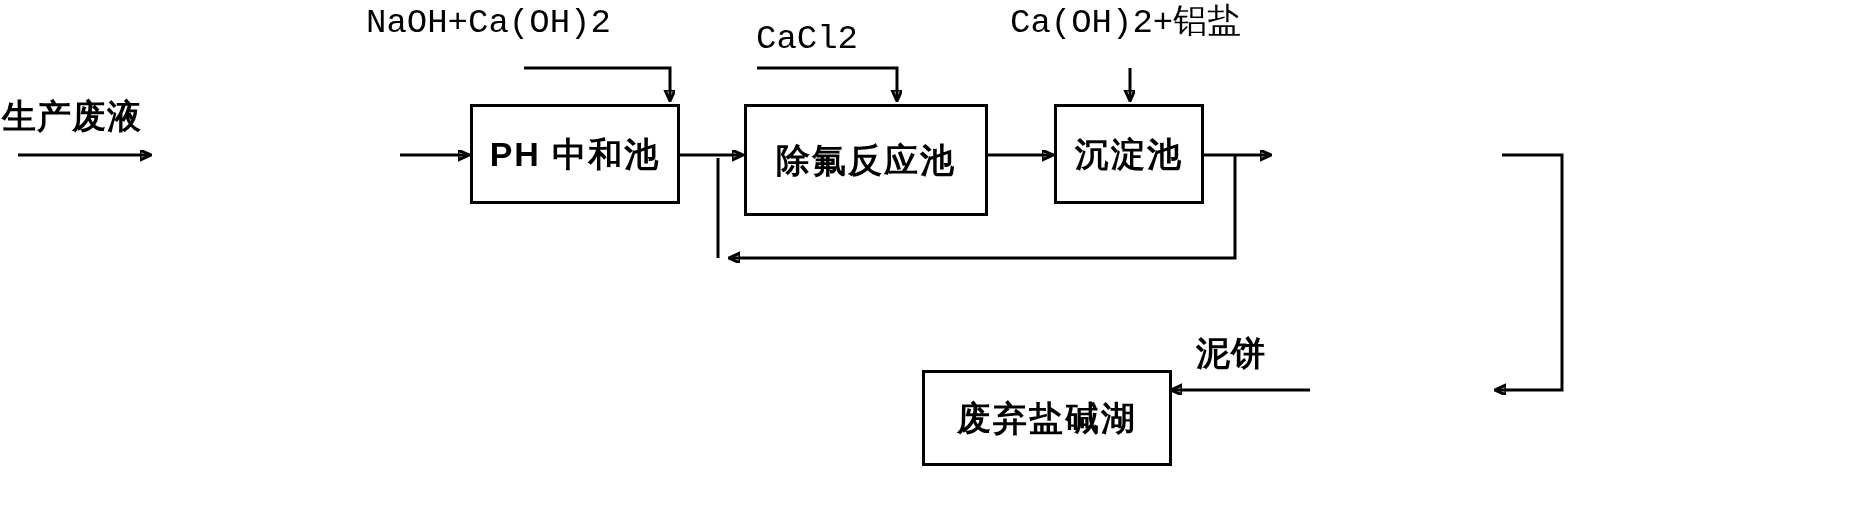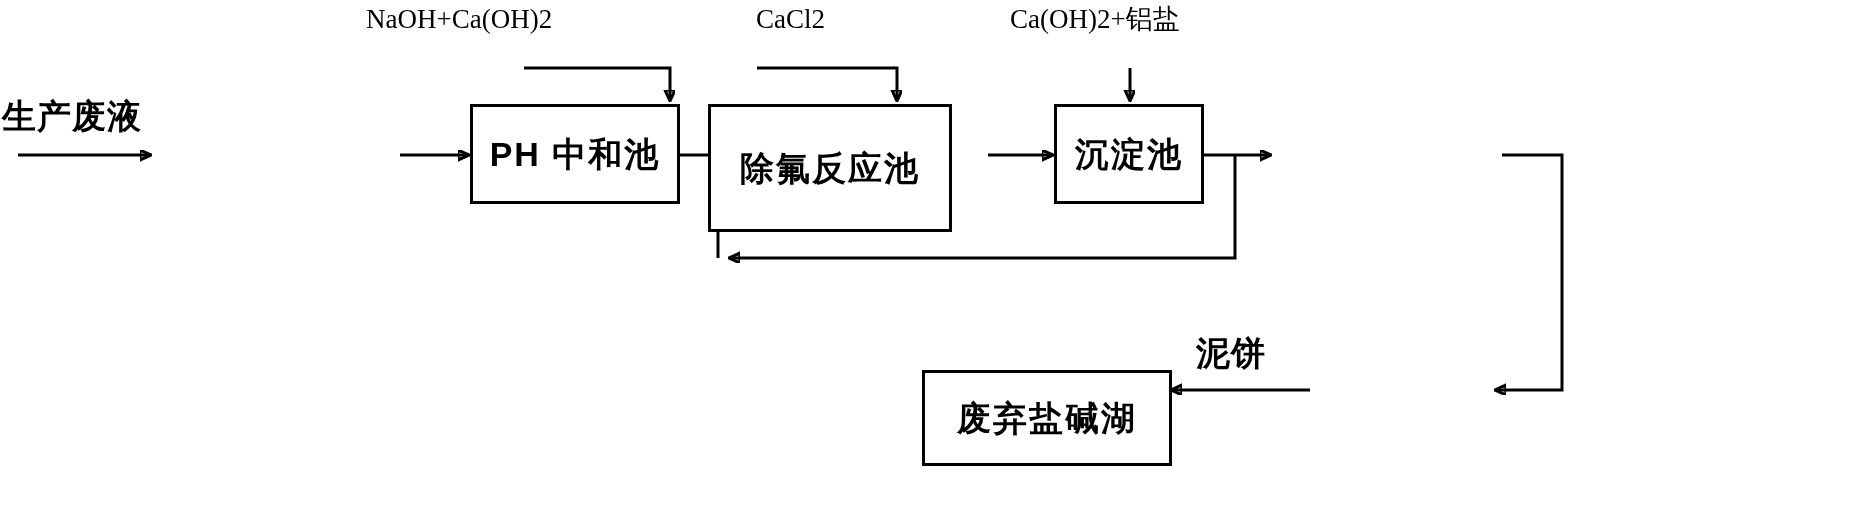--- a/index.html
+++ b/index.html
@@ -3,22 +3,22 @@
 <meta charset="utf-8">
 <style>
   html,body{margin:0;padding:0;background:#ffffff;}
   body{width:1872px;height:520px;position:relative;overflow:hidden;
        font-family:"Liberation Sans","DejaVu Sans",sans-serif;color:#000;}
   #canvas{position:absolute;left:0;top:0;width:1872px;height:520px;}
   .node{position:absolute;border:3px solid #000;background:#fff;
         display:flex;align-items:center;justify-content:center;
         font-weight:bold;letter-spacing:2px;box-sizing:border-box;}
   .node .nlabel{font-size:34px;line-height:1;white-space:nowrap;}
-  .rlabel{position:absolute;white-space:nowrap;font-family:Liberation Serif, serif;
-          font-size:27px;line-height:1;}
+  .rlabel{position:absolute;white-space:nowrap;font-family:Liberation Mono, monospace;
+          font-size:34px;line-height:1;}
   .cnlabel{position:absolute;white-space:nowrap;font-family:Liberation Serif, serif;
           font-size:34px;font-weight:bold;line-height:1;letter-spacing:1px;}
   svg.wires{position:absolute;left:0;top:0;width:1872px;height:520px;pointer-events:none;}
   svg.wires line, svg.wires path{stroke:#000;stroke-width:3;fill:none;}
 </style>
 </head>
 <body>
 
 <div id="canvas">
 
@@ -49,31 +49,31 @@
     <line x1="718" y1="258" x2="718" y2="158"></line>
 
     <path d="M1502,155 L1562,155 L1562,390 L1496,390" marker-end="url(#ar)"></path>
 
     <line x1="1310" y1="390" x2="1172" y2="390" marker-end="url(#ar)"></line>
   </svg>
 
   <div class="cnlabel" style="left:2px;top:100px;">生产废液</div>
 
   <div class="rlabel" style="left:366px;top:6px;">NaOH+Ca(OH)2</div>
-  <div class="rlabel" style="left:756px;top:6px;text-align:center;">CaCl2</div>
+  <div class="rlabel" style="left:756px;top:22px;text-align:center;">CaCl2</div>
   <div class="rlabel" style="left:1010px;top:6px;">Ca(OH)2+铝盐</div>
 
   <div class="cnlabel" style="left:1196px;top:337px;">泥饼</div>
 
 
   <div class="node" style="left:470px;top:104px;width:210px;height:100px;">
     <span class="nlabel">PH 中和池</span>
   </div>
 
-  <div class="node" style="left:708px;top:104px;width:244px;height:128px;">
+  <div class="node" style="left:744px;top:104px;width:244px;height:112px;">
     <span class="nlabel">除氟反应池</span>
   </div>
 
   <div class="node" style="left:1054px;top:104px;width:150px;height:100px;">
     <span class="nlabel">沉淀池</span>
   </div>
 
 
   <div class="node" style="left:922px;top:342px;width:250px;height:96px;margin-top:28px;">
     <span class="nlabel">废弃盐碱湖</span>

